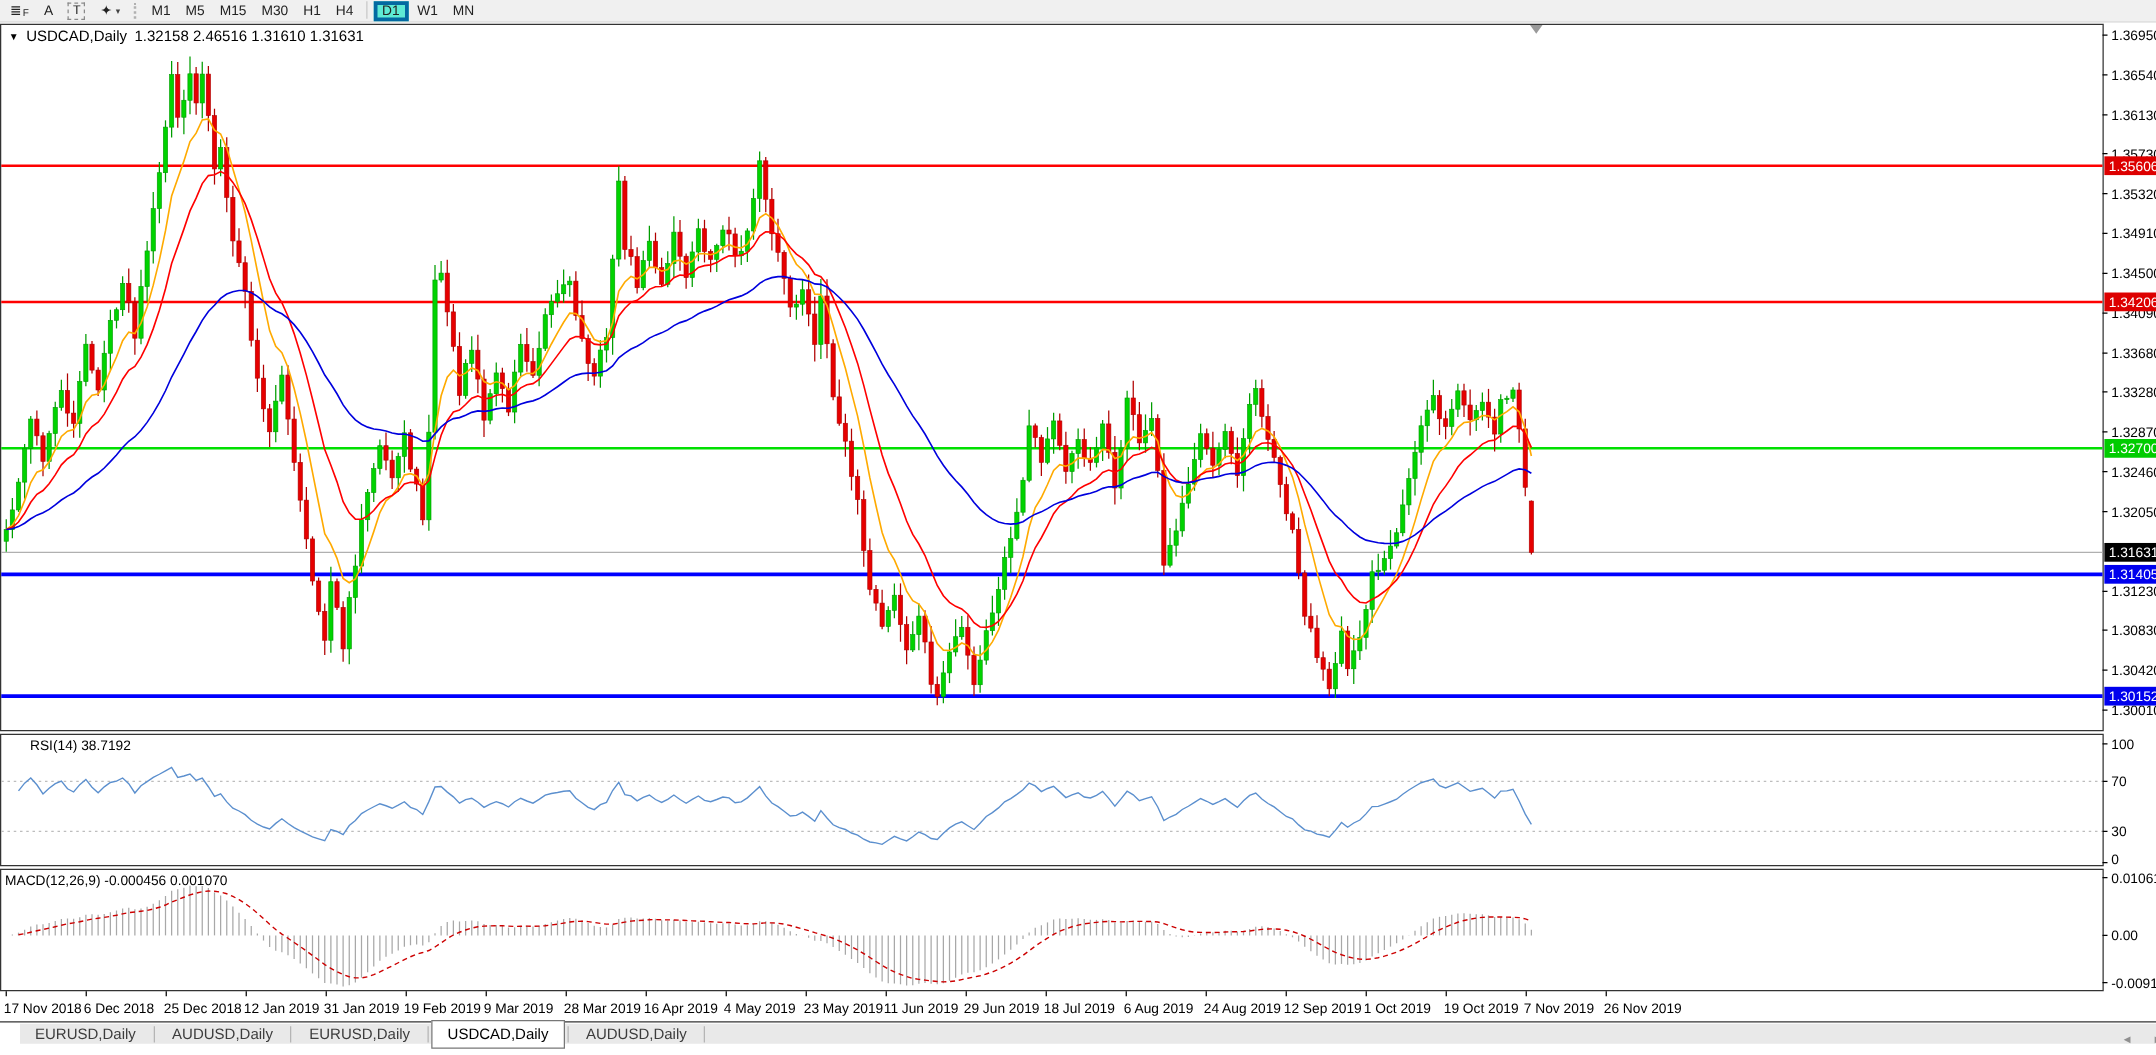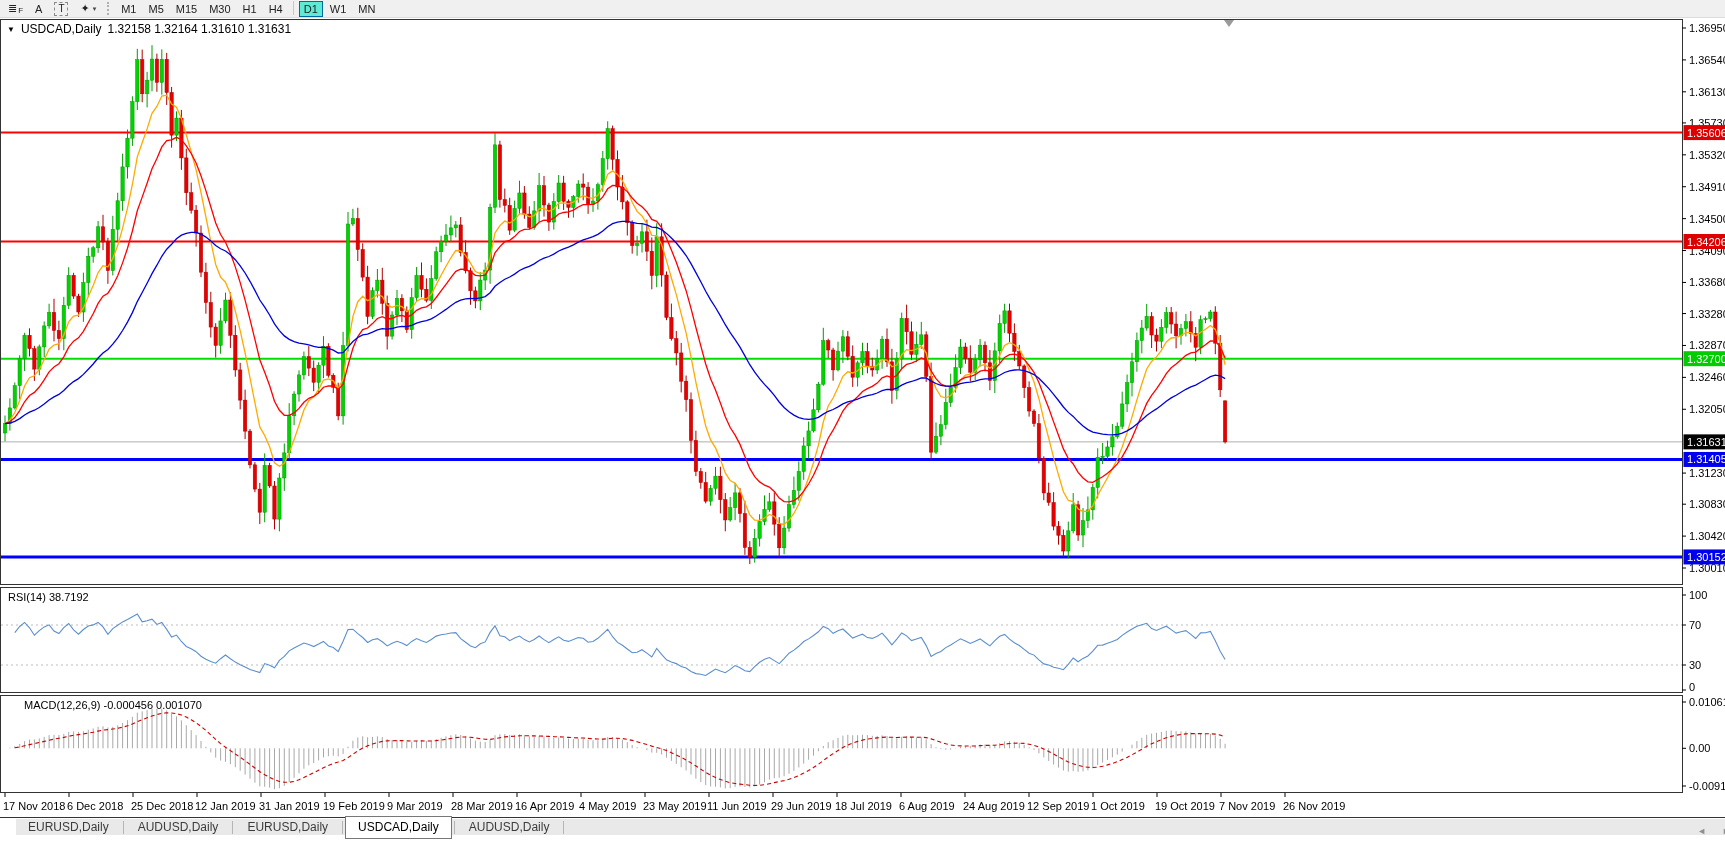--- a/index.html
+++ b/index.html
@@ -7,35 +7,35 @@
     font-family:"Liberation Sans","DejaVu Sans",sans-serif;}
   #stage{position:relative;width:1725px;height:844px;background:#fff}
   svg text{font-family:"Liberation Sans","DejaVu Sans",sans-serif}
 
   
   .toolbar{position:absolute;top:0;left:0;width:1725px;height:18px;background:#f0f0f0;
     border-bottom:1px solid #dcdcdc;display:flex;align-items:center;z-index:6;padding-left:2px}
   .tb-btn{height:16px;display:flex;align-items:center;justify-content:center;
     font-size:11px;color:#222;background:transparent;border:1px solid transparent;
     padding:0 4px;margin:0 1px;cursor:default}
-  .tb-btn.active{background:#5eead4;border:1px solid #0369a1}
+  .tb-btn.active{background:#5eead4;border:3px solid #0369a1}
   .tb-grip{width:3px;height:13px;border-left:2px dotted #b0b0b0;margin:0 5px}
   .tb-sep{width:1px;height:14px;background:#c8c8c8;margin:0 4px}
   .ic-sub{font-size:8px;margin-left:1px;margin-top:4px}
   .tbox{border:1px dashed #8a8a8a;width:14px;height:14px;line-height:12px;text-align:center;
     font-size:10px;display:inline-block}
   .caret{font-size:7px;margin-left:3px;color:#444}
 
   
   .chart-title{position:absolute;top:22px;left:7px;font-size:12px;color:#000;z-index:3;
     display:flex;align-items:center;gap:6px;white-space:nowrap}
   .tri{font-size:8px;color:#000}
   .ind-label{position:absolute;font-size:11px;color:#000;z-index:3;white-space:nowrap}
-  #rsi-label{top:591px;left:8px}
-  #macd-label{top:699px;left:24px}
+  #rsi-label{top:591px;left:24px}
+  #macd-label{top:699px;left:4px}
 
   
   .tabbar{position:absolute;left:16px;top:819px;width:1725px;height:16px;background:#e9e9e9;
     display:flex;align-items:center;z-index:6}
   .tab{font-size:12px;color:#3c3c3c;height:21px;display:flex;align-items:center;padding:0 12px}
   .tab.active{background:#fff;border:1px solid #777;color:#000;height:23px}
   .tsep{width:1px;height:13px;background:#b5b5b5;margin:0 2px}
   .tab-arrows{position:absolute;right:10px;top:7px;display:flex;gap:16px;color:#8f8f8f;font-size:9px}
   .tab-arrows span{cursor:default}
 </style>
@@ -946,21 +946,21 @@
         <button class="tb-btn active">D1</button>
         <button class="tb-btn">W1</button>
         <button class="tb-btn">MN</button>
       </div>
   </div>
 
   
   <div class="chart-title">
     <span class="tri">▼</span>
     <span>USDCAD,Daily</span>
-    <span>1.32158 1.32164 1.31610 1.31631</span>
+    <span>1.32158 2.46516 1.31610 1.31631</span>
   </div>
   <div class="ind-label" id="rsi-label">RSI(14) 38.7192</div>
   <div class="ind-label" id="macd-label">MACD(12,26,9) -0.000456 0.001070</div>
 
   
   <div class="tabbar" id="tabbar">
       <div class="tab">EURUSD,Daily</div>
       <span class="tsep"></span>
       <div class="tab">AUDUSD,Daily</div>
       <span class="tsep"></span>

